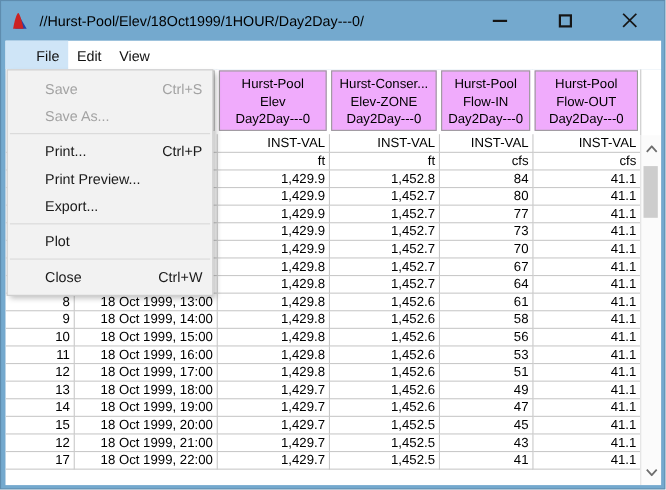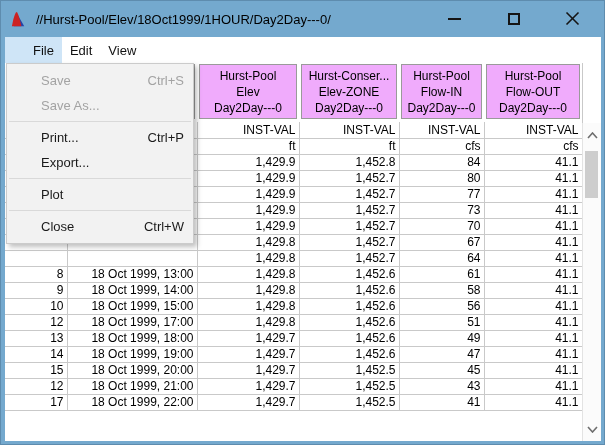--- a/index.html
+++ b/index.html
@@ -255,20 +255,28 @@
           </tr>
           <tr class="data-row">
             <td>10</td>
             <td>18 Oct 1999, 15:00</td>
             <td>1,429.8</td>
             <td>1,452.6</td>
             <td>56</td>
             <td>41.1</td>
           </tr>
           <tr class="data-row">
+            <td>11</td>
+            <td>18 Oct 1999, 16:00</td>
+            <td>1,429.8</td>
+            <td>1,452.6</td>
+            <td>53</td>
+            <td>41.1</td>
+          </tr>
+          <tr class="data-row">
             <td>12</td>
             <td>18 Oct 1999, 17:00</td>
             <td>1,429.8</td>
             <td>1,452.6</td>
             <td>51</td>
             <td>41.1</td>
           </tr>
           <tr class="data-row">
             <td>13</td>
             <td>18 Oct 1999, 18:00</td>
@@ -335,20 +343,23 @@
       </div>
       <div class="pitem disabled">
         <span class="lab">Save As...</span>
       </div>
       <div class="psep"></div>
       <div class="pitem">
         <span class="lab">Print...</span>
         <span class="short">Ctrl+P</span>
       </div>
       <div class="pitem">
+        <span class="lab">Print Preview...</span>
+      </div>
+      <div class="pitem">
         <span class="lab">Export...</span>
       </div>
       <div class="psep"></div>
       <div class="pitem">
         <span class="lab">Plot</span>
       </div>
       <div class="psep"></div>
       <div class="pitem">
         <span class="lab">Close</span>
         <span class="short">Ctrl+W</span>

